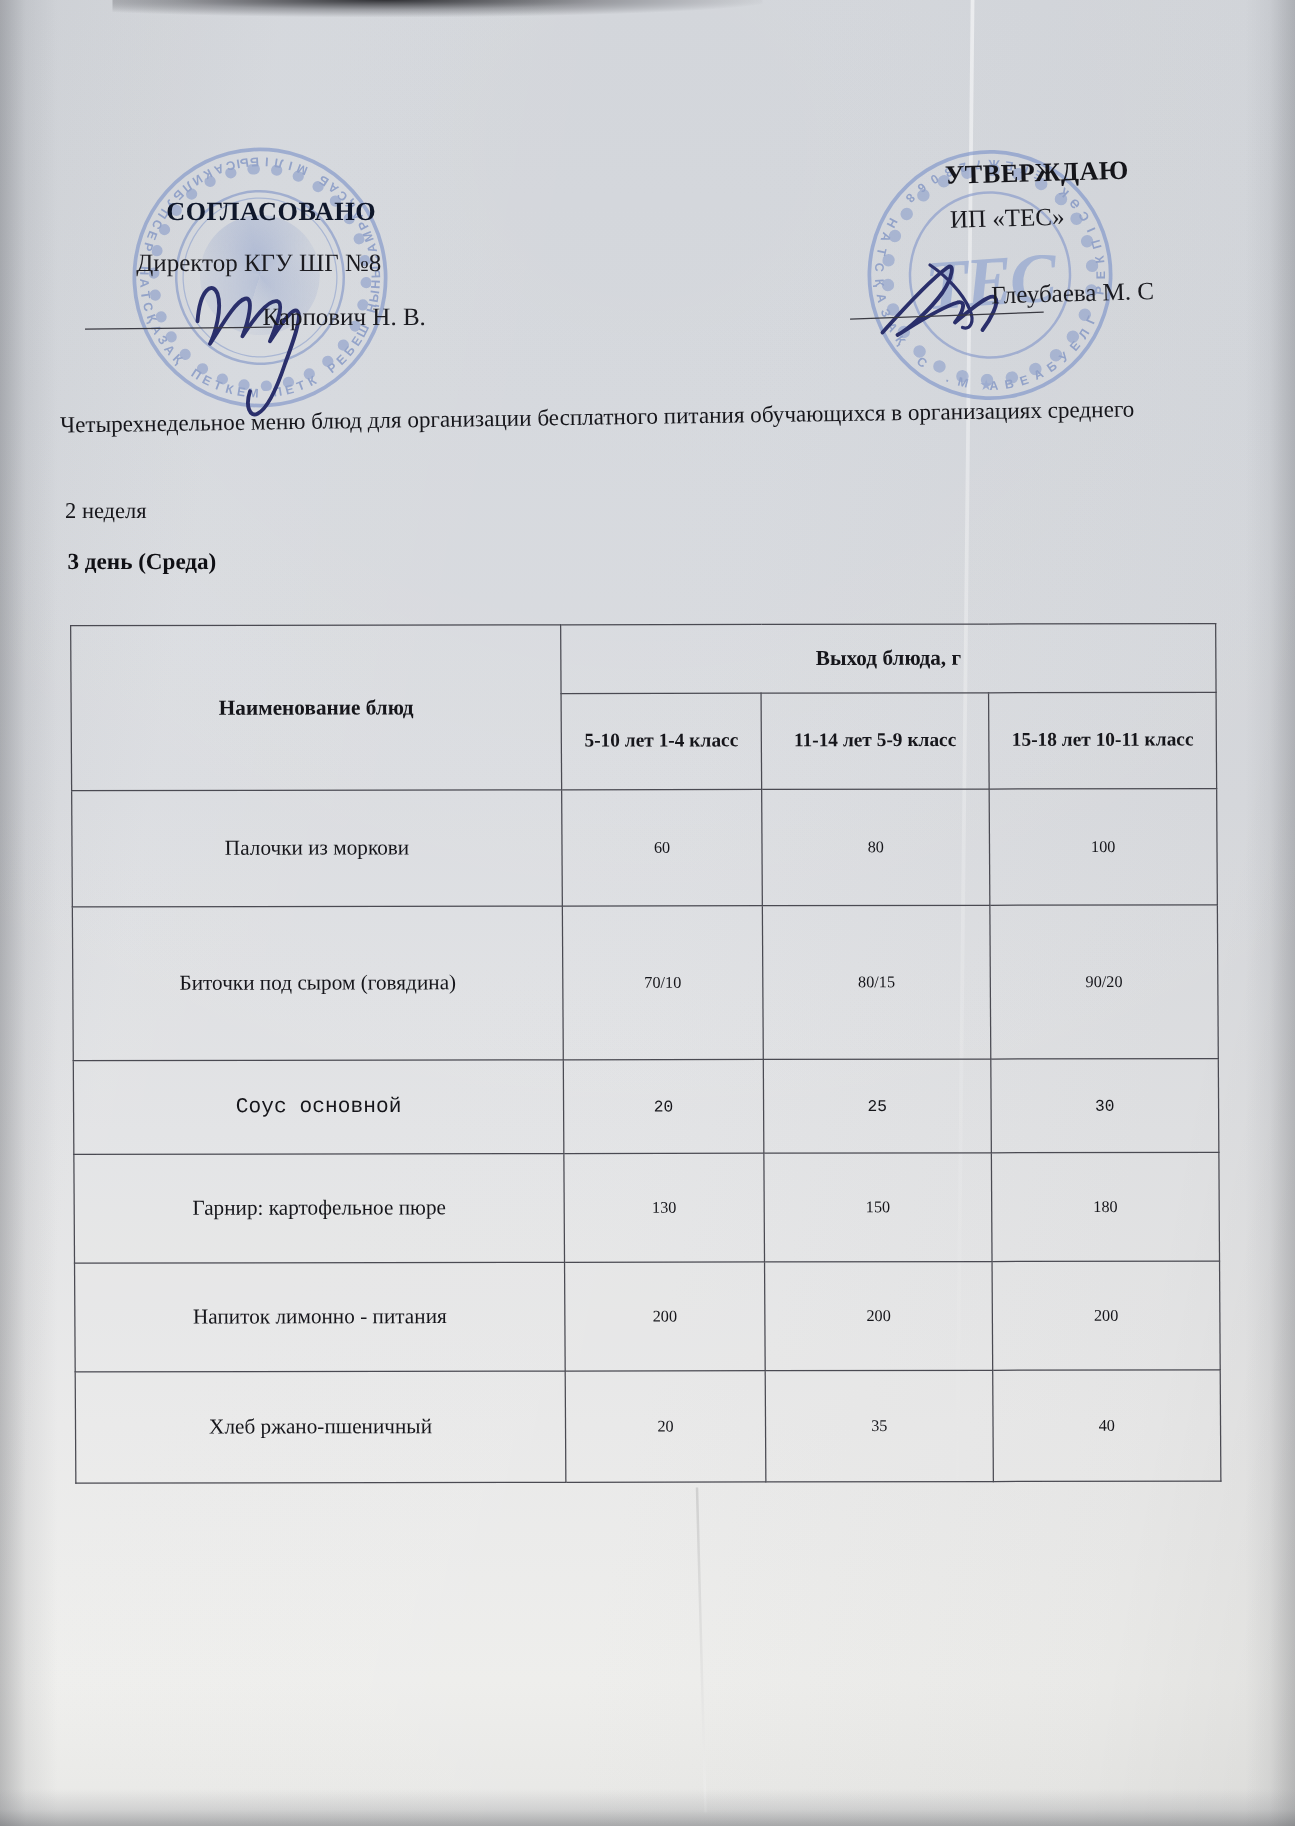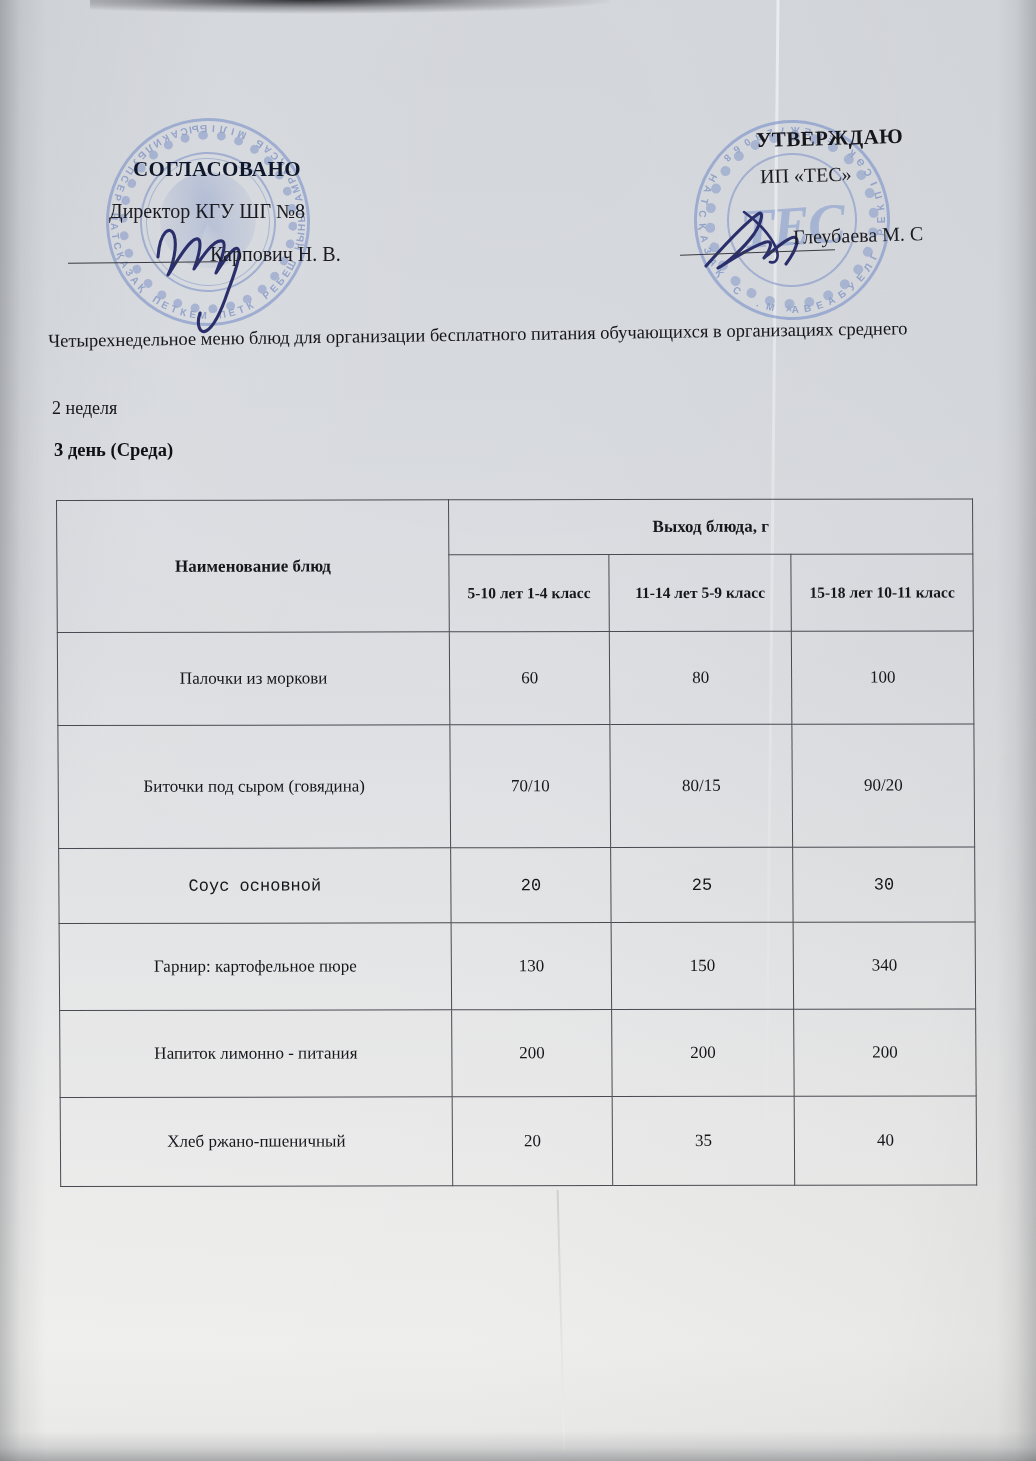--- a/index.html
+++ b/index.html
@@ -196,21 +196,21 @@
   }
   th.vyhod {
     font-size: 17px; font-weight: bold; height: 52px;
   }
   th.agecol {
     font-size: 15.5px; font-weight: bold; height: 74px;
   }
   td.dish {
     font-size: 17px; font-weight: normal;
   }
-  td.val { font-size: 17px; }
+  td.val { font-size: 13px; }
   tr.r1 td { height: 90px; }
   tr.r2 td { height: 120px; }
   tr.r3 td { height: 72px; font-family: Liberation Mono, monospace; }
   tr.r4 td { height: 84px; }
   tr.r5 td { height: 84px; }
   tr.r6 td { height: 86px; }
   col.c1 { width: 392px; }
   col.c2 { width: 160px; }
   col.c3 { width: 182px; }
   col.c4 { width: 182px; }
@@ -408,21 +408,21 @@
         <tr class="r3">
           <td class="dish">Соус основной</td>
           <td class="val">20</td>
           <td class="val">25</td>
           <td class="val">30</td>
         </tr>
         <tr class="r4">
           <td class="dish">Гарнир: картофельное пюре</td>
           <td class="val">130</td>
           <td class="val">150</td>
-          <td class="val">340</td>
+          <td class="val">180</td>
         </tr>
         <tr class="r5">
           <td class="dish">Напиток лимонно - питания</td>
           <td class="val">200</td>
           <td class="val">200</td>
           <td class="val">200</td>
         </tr>
         <tr class="r6">
           <td class="dish">Хлеб ржано-пшеничный</td>
           <td class="val">20</td>

